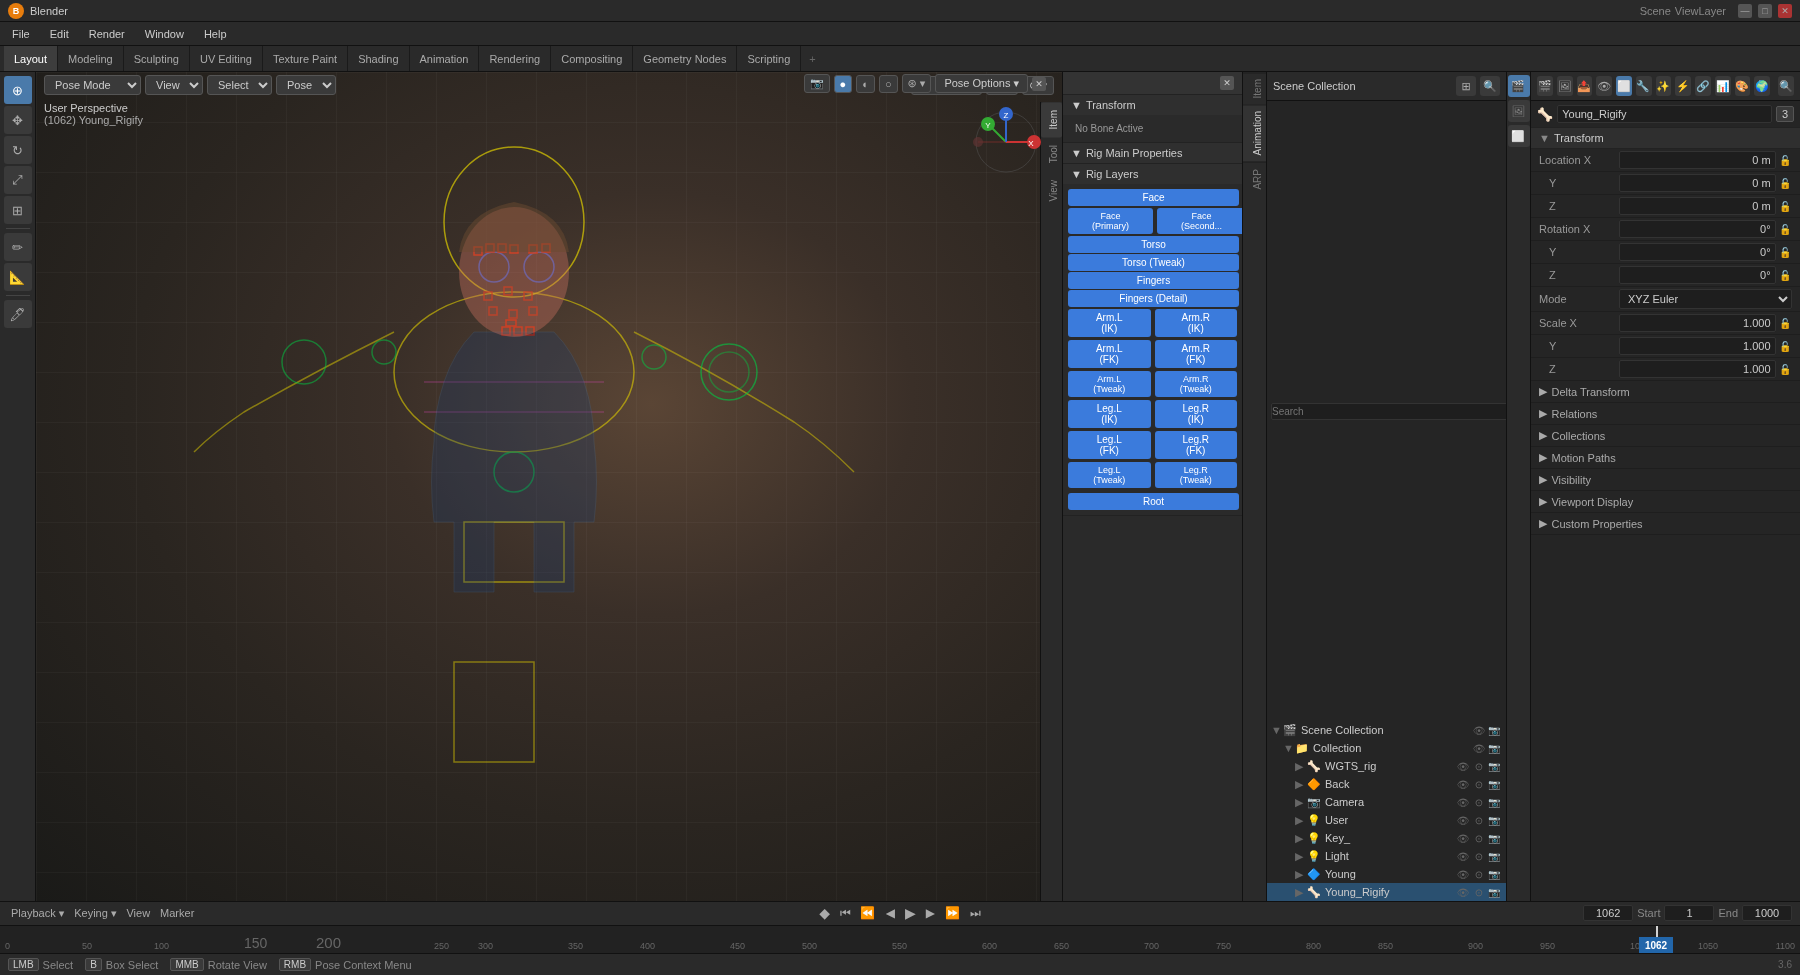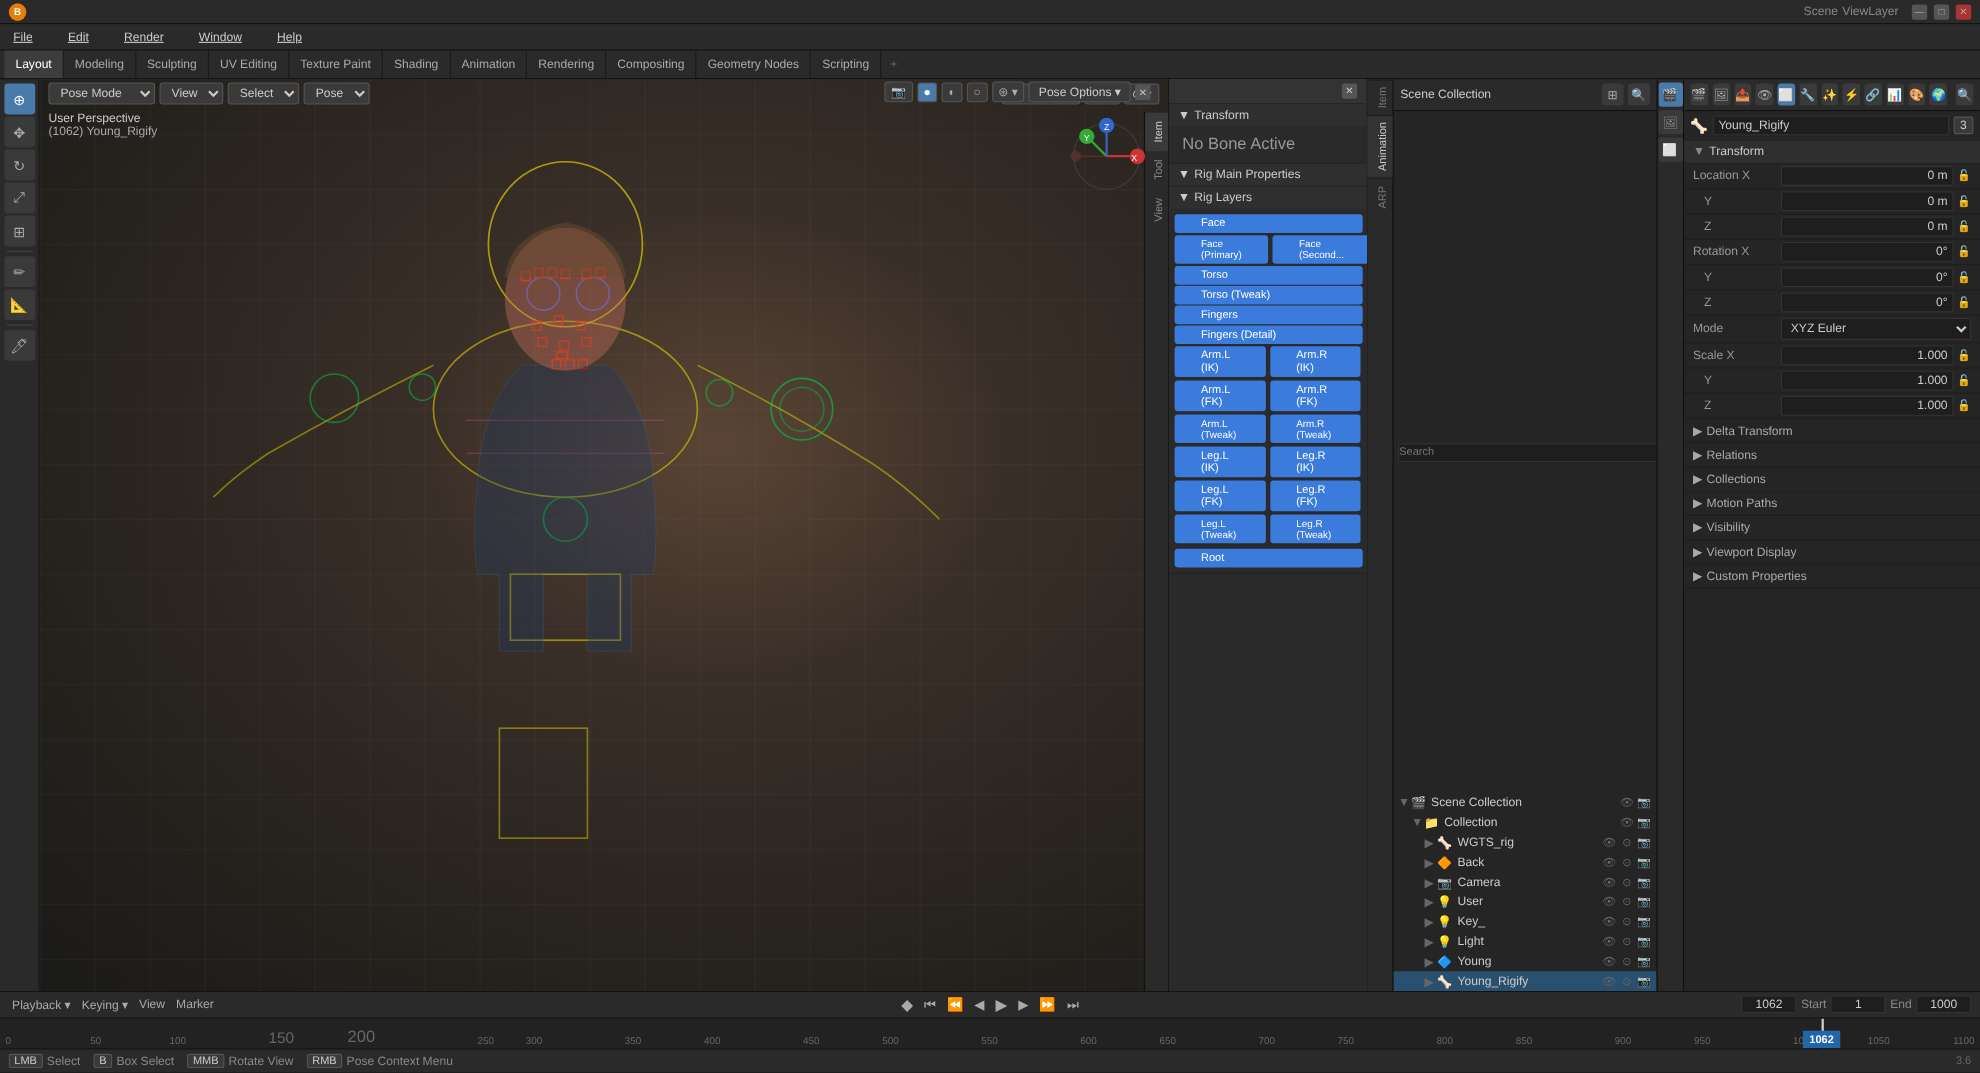--- a/index.html
+++ b/index.html
@@ -44,22 +44,21 @@
 
     
     #menu-bar {
       background: #2a2a2a;
       height: 24px;
       display: flex;
       align-items: center;
       padding: 0 4px;
       border-bottom: 1px solid #111;
       flex-shrink: 0;
-      gap: 16px;
-      text-decoration: underline;
+      gap: 4px;
     }
     .menu-item {
       padding: 2px 8px;
       color: #ccc;
       font-size: 11px;
       cursor: pointer;
       border-radius: 3px;
     }
 
     
@@ -220,35 +219,35 @@
       align-items: center;
       cursor: pointer;
       color: #ccc;
       font-size: 11px;
     }
     .panel-section-body { padding: 4px; }
 
     
     .bone-active-text {
       color: #999;
-      font-size: 15px;
+      font-size: 10px;
       padding: 4px 8px;
     }
 
     
     .rig-btn {
       background: #3b7bdc;
       color: #fff;
       border: none;
       border-radius: 3px;
       padding: 3px 24px;
       font-size: 10px;
       cursor: pointer;
       margin: 1px;
-      text-align: left;
+      text-align: center;
     }
     .rig-btn-row {
       display: flex;
       gap: 2px;
       margin: 1px 0;
     }
     .rig-btn-full { width: 100%; display: block; }
     .rig-btn-half { flex: 1; }
     .side-tab {
       writing-mode: vertical-lr;
@@ -549,20 +548,21 @@
       border-bottom: 1px solid #1e1e1e;
       text-align: center;
     }
     .arp-tab.active { color: #ccc; background: #333; }
   </style>
 </head>
 <body>
 
 <div id="title-bar">
   <div class="app-icon">B</div>
+  <span class="title-text">Blender</span>
   <div style="flex:1"></div>
   <span style="color:#888;font-size:11px;margin-right:4px;">Scene</span>
   <span style="color:#888;font-size:11px;margin-right:12px;">ViewLayer</span>
   <div class="window-controls">
     <div class="win-btn">—</div>
     <div class="win-btn">□</div>
     <div class="win-btn" style="background:#aa3333;">✕</div>
   </div>
 </div>
 

